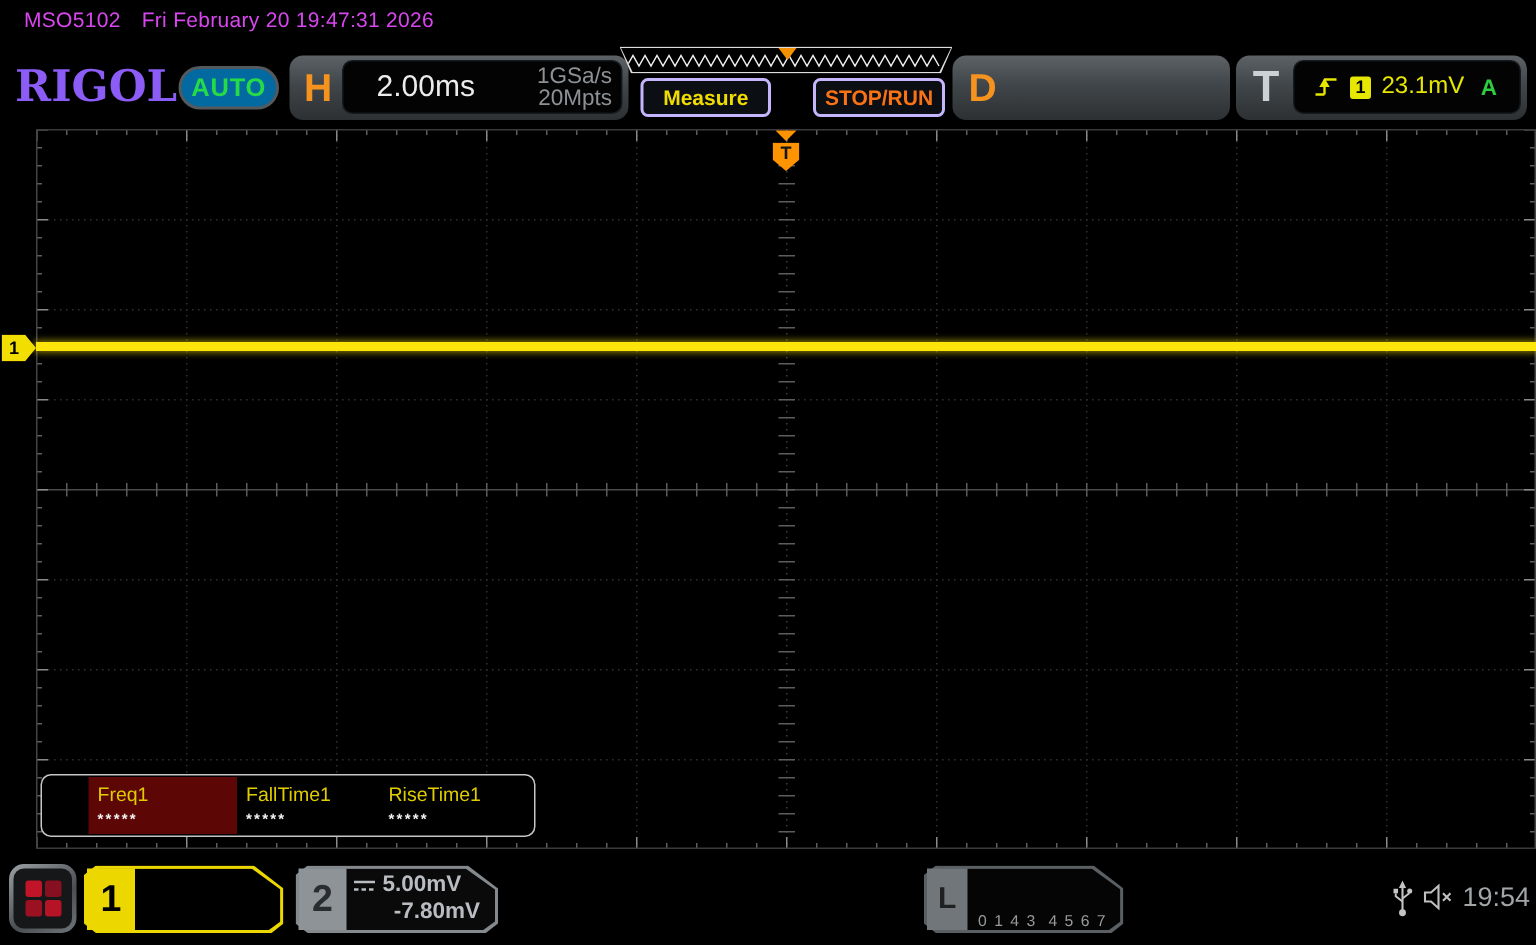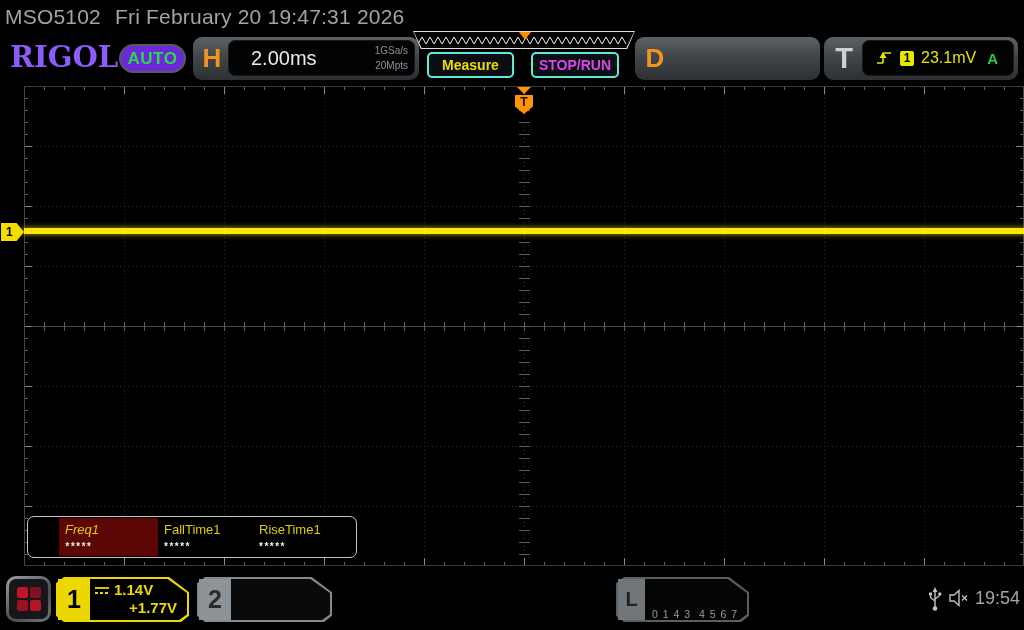--- a/index.html
+++ b/index.html
@@ -4,56 +4,56 @@
 <style>
   * { margin:0; padding:0; box-sizing:border-box; }
   html,body { background:#000; }
   body {
     position:relative; width:1024px; height:630px; overflow:hidden;
     font-family:"Liberation Sans", sans-serif;
   }
   .abs { position:absolute; }
 
   
-  #status-bar { left:5px; top:5px; color:#a3a3a3; font-size:21px; letter-spacing:.2px; }
+  #status-bar { left:16px; top:5px; color:#d946ef; font-size:14px; letter-spacing:.2px; }
   #status-bar .model { margin-right:14px; }
 
   
   #rigol-logo { left:10px; top:40px; font-family:"DejaVu Serif", serif; font-weight:bold;
     font-size:29px; color:#8b5cf6; letter-spacing:0; }
   #auto-btn { left:119px; top:44px; width:67px; height:29px; border-radius:15px;
-    background:#6d28d9; border:2px solid #54595d; color:#25dc48; font-weight:bold;
+    background:#0369a1; border:2px solid #54595d; color:#25dc48; font-weight:bold;
     font-size:17px; display:flex; align-items:center; justify-content:center; letter-spacing:.5px; }
 
   .hdr-group { top:37px; height:43px; border-radius:9px;
     background:linear-gradient(180deg,#5d6267 0%,#41464a 45%,#2c3033 100%); }
   .hdr-letter { position:absolute; top:0; height:100%; display:flex; align-items:center;
     justify-content:center; font-weight:bold; }
   .hdr-screen { position:absolute; top:3px; bottom:4px; right:4px; background:#030303;
     border:1px solid #141a1f; border-radius:7px; display:flex; align-items:center; }
 
   #h-group { left:193px; width:226px; }
   #h-group .hdr-letter { left:4px; width:30px; color:#f5931e; font-size:26px; }
   #h-group .hdr-screen { left:35px;justify-content:center; }
   #h-timebase { margin-left:22px; color:#ebebeb; font-size:20px; }
   #h-rates { margin-left:auto; margin-right:6px; text-align:right; color:#8d9195;
-    font-size:10px; line-height:15px; }
+    font-size:15px; line-height:15px; }
 
   #memory-bar-outer { left:413px; top:31px; width:222px; height:18px; background:#dedede;
     clip-path:polygon(0 0,100% 0,96.5% 100%,3.5% 100%); }
   #memory-bar-inner { position:absolute; left:1px; top:1px; right:1px; bottom:1px;
     background:#000; clip-path:polygon(0 0,100% 0,96.5% 100%,3.5% 100%); }
   #memory-tri { left:519px; top:32px; width:0; height:0; border-left:6px solid transparent;
     border-right:6px solid transparent; border-top:8px solid #f59000; }
 
-  .soft-btn { top:52px; height:26px; background:#0b0f13; border:2px solid #5eead4;
+  .soft-btn { top:52px; height:26px; background:#0b0f13; border:2px solid #c4b5fd;
     border-radius:5px; display:flex; align-items:center; justify-content:center;
     font-weight:bold; font-size:14px; }
   #measure-btn { left:427px; width:87px; color:#f0dc00; }
-  #stoprun-btn { left:531px; width:88px; color:#d946ef; }
+  #stoprun-btn { left:542px; width:88px; color:#f97316; }
 
   #d-group { left:635px; width:185px; }
   #d-group .hdr-letter { left:4px; width:32px; color:#f5931e; font-size:26px; }
   #d-group .hdr-screen { left:37px; }
   #d-value { margin-left:13px; color:#ebebeb; font-size:20px; }
 
   #t-group { left:824px; width:194px; }
   #t-group .hdr-letter { left:4px; width:32px; color:#ccd1d5; font-size:29px; }
   #t-group .hdr-screen { left:38px; gap:7px; padding-left:12px; }
   #t-badge { width:14px; height:15px; background:#e6e600; border-radius:2px; color:#000;
@@ -75,21 +75,21 @@
     font-weight:bold; text-align:center; line-height:14px; }
 
   
   #measure-panel { left:27px; top:516px; width:330px; height:42px; background:#000;
     border:1px solid #c6c6c6; border-radius:7px; }
   .meas-cell { position:absolute; top:1px; bottom:1px; }
   .meas-cell.selected { background:#5c0606; }
   .meas-label { position:absolute; left:6px; top:4px; color:#e0cc00; font-size:13px; }
   .meas-value { position:absolute; left:6px; top:23px; color:#f2f2f2; font-size:10px;
     font-weight:bold; letter-spacing:1.5px; }
-  #meas-cell-0 { left:31px; width:99px;font-style:italic; }
+  #meas-cell-0 { left:31px; width:99px; }
   #meas-cell-1 { left:130px; width:95px; }
   #meas-cell-2 { left:225px; width:103px;text-align:right; }
 
   
   #windows-btn { left:6px; top:576px; width:45px; height:46px; border-radius:10px;
     background:linear-gradient(145deg,#9ba1a5,#4a4e52 60%,#707579); padding:3px; }
   #windows-btn .win-inner { width:100%; height:100%; border-radius:7px; background:#151719;
     display:grid; grid-template-columns:11px 11px; grid-template-rows:11px 11px; gap:2px;
     align-content:center; justify-content:center; }
   .win-sq { border-radius:2px; }
@@ -503,36 +503,36 @@
       <div class="win-sq b"></div>
     <div class="win-sq c"></div>
       <div class="win-sq d"></div>
   </div>
 </div>
 
 <div class="abs ch-block" id="ch1-block">
   <div class="ch-outer"></div>
   <div class="ch-inner"></div>
   <div class="ch-numseg">1</div>
-  <div class="ch-rows">
-    <div class="ch-row1">
-      <svg width="16" height="10" viewBox="0 0 16 10">
-        <line x1="1" y1="3" x2="15" y2="3" stroke="#ecd800" stroke-width="1.8"></line>
-        <line x1="1" y1="8" x2="15" y2="8" stroke="#ecd800" stroke-width="1.8" stroke-dasharray="3 2"></line>
-      </svg>
-      <span>1.14V</span>
-    </div>
-    <div class="ch-row2">+1.77V</div>
-  </div>
 </div>
 
 <div class="abs ch-block" id="ch2-block">
   <div class="ch-outer"></div>
   <div class="ch-inner"></div>
   <div class="ch-numseg">2</div>
+  <div class="ch-rows">
+    <div class="ch-row1">
+      <svg width="16" height="10" viewBox="0 0 16 10">
+        <line x1="1" y1="3" x2="15" y2="3" stroke="#b9bdc1" stroke-width="1.8"></line>
+        <line x1="1" y1="8" x2="15" y2="8" stroke="#b9bdc1" stroke-width="1.8" stroke-dasharray="3 2"></line>
+      </svg>
+      <span>5.00mV</span>
+    </div>
+    <div class="ch-row2">-7.80mV</div>
+  </div>
 </div>
 
 <div class="abs" id="l-block">
   <div class="ch-outer"></div>
   <div class="ch-inner"></div>
   <div id="l-tab">L</div>
   <div id="l-rows">
     <div>0 1 4 3  4 5 6 7</div>
     
   </div>

